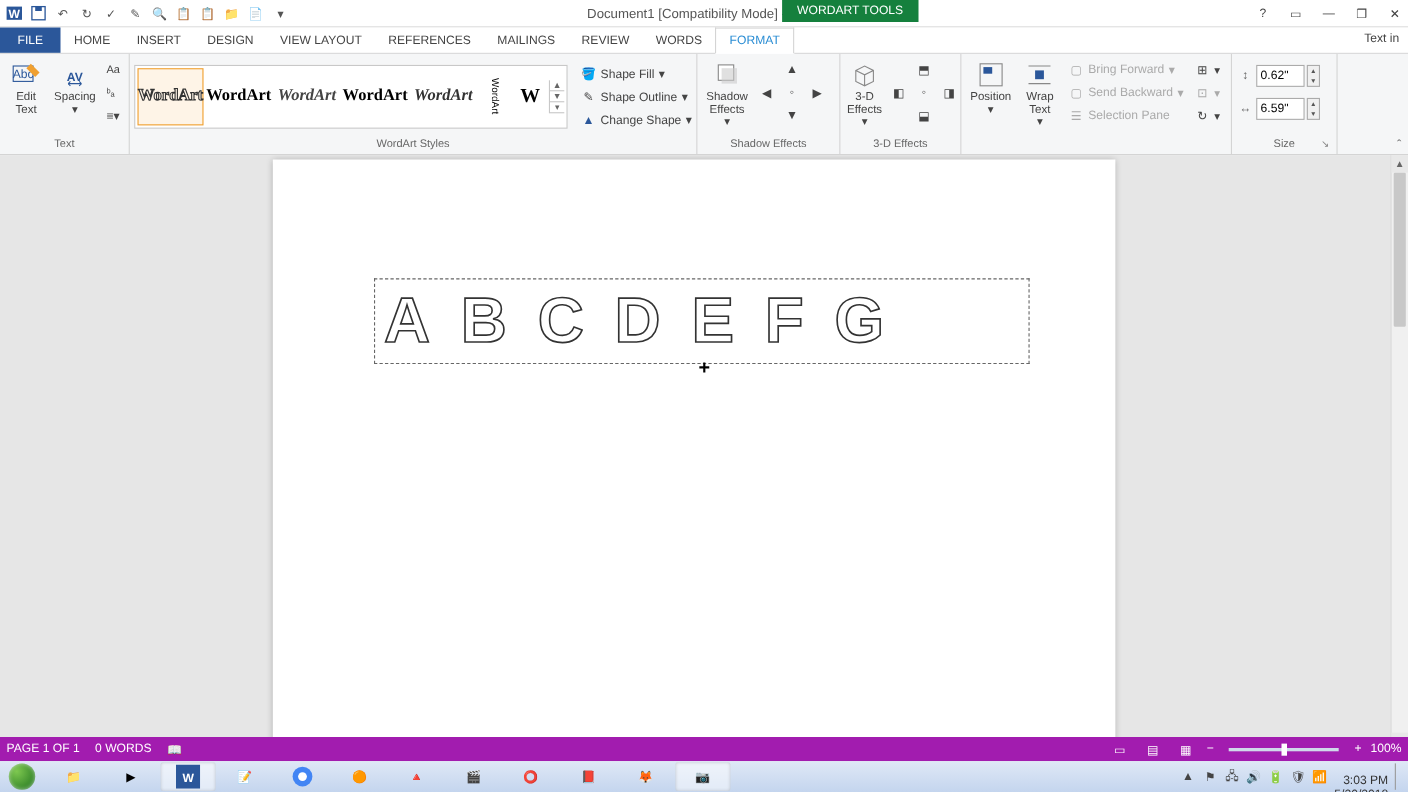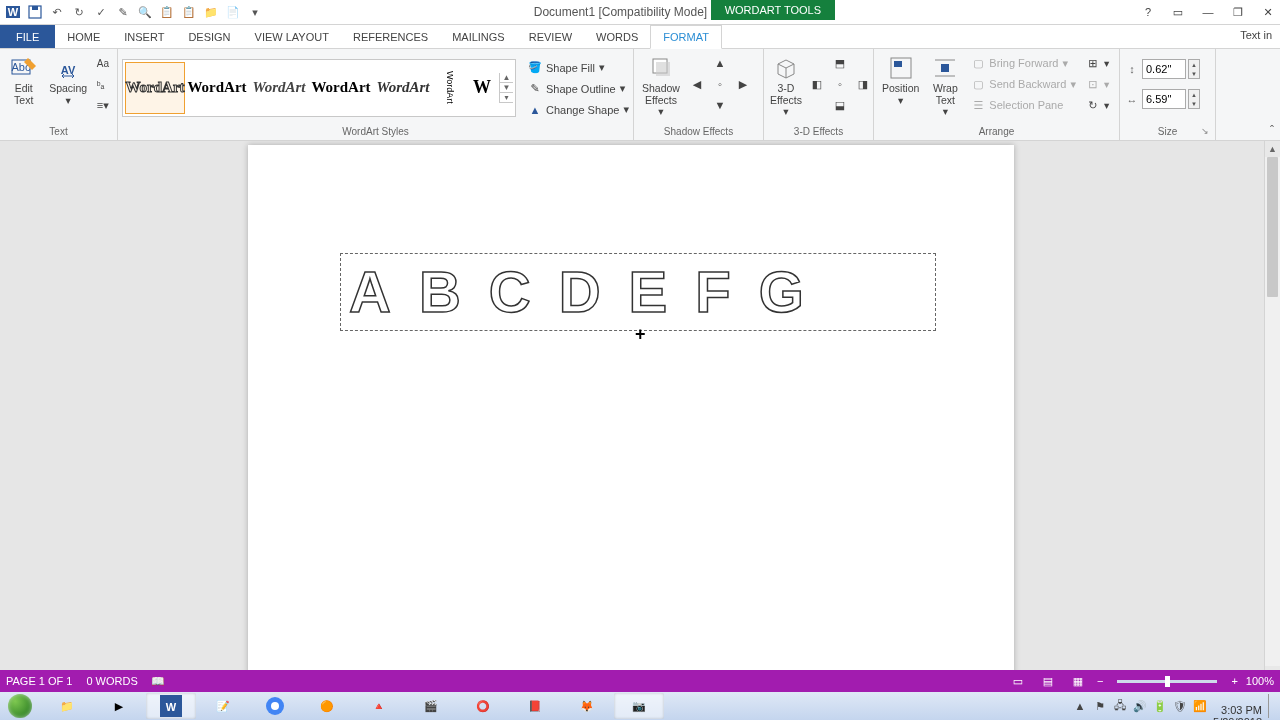--- a/index.html
+++ b/index.html
@@ -330,21 +330,20 @@
             <span class="small-icon">☰</span>
             <span>Selection Pane</span>
           </div>
       </div>
       <div class="small-col">
         <div class="small-btn"><span class="small-icon">⊞</span>▾</div>
         <div class="small-btn disabled"><span class="small-icon">⊡</span>▾</div>
         <div class="small-btn"><span class="small-icon">↻</span>▾</div>
       </div>
     </div>
-    <div class="group-label">Arrange</div>
   </div>
 
   <div class="group" style="width:96px">
     <div class="group-body">
       <div class="small-col" style="gap:6px;padding-top:6px">
         <div class="size-row">
           <div class="size-icon">↕</div>
           <div class="size-input">0.62"</div>
           <div class="spinner">
               <div>▲</div>

